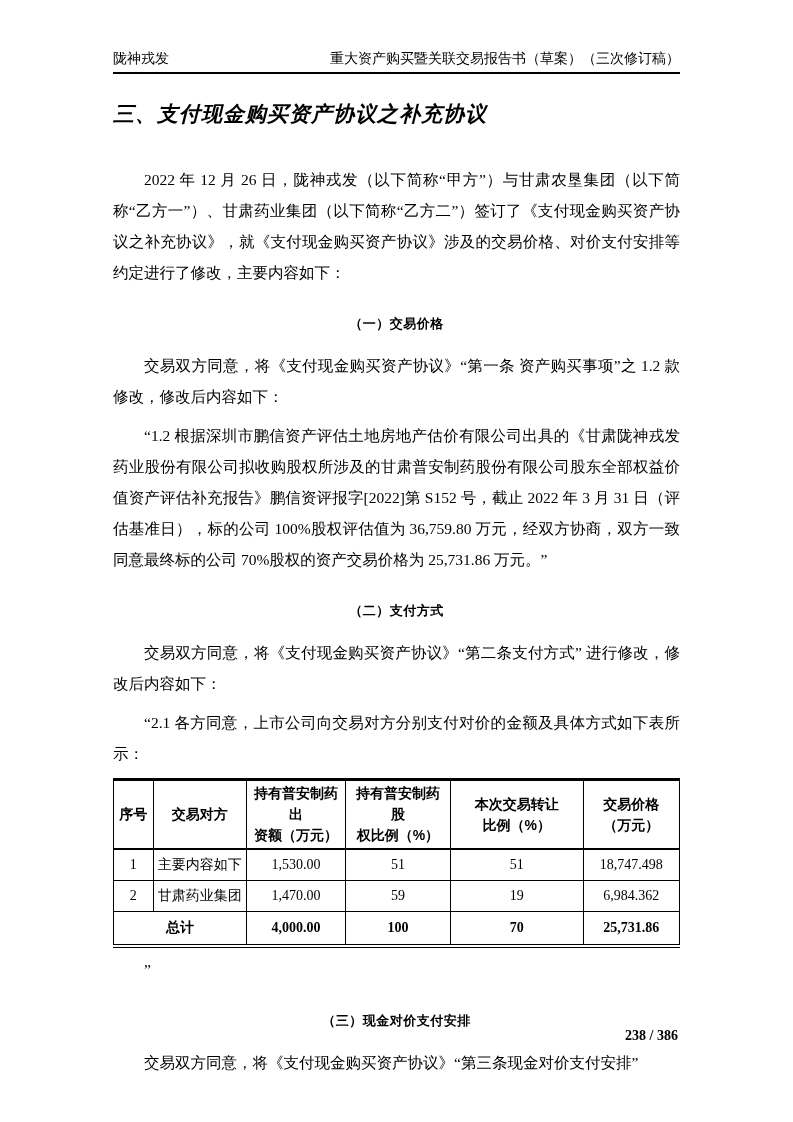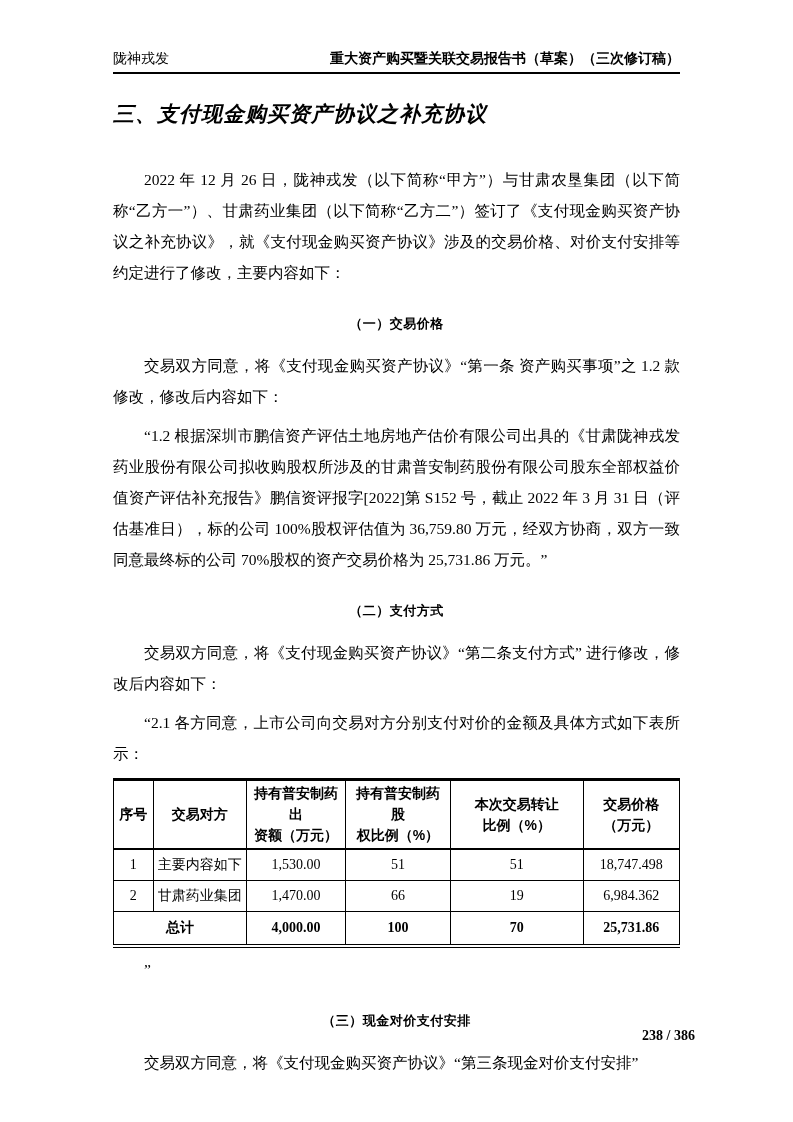--- a/index.html
+++ b/index.html
@@ -18,21 +18,21 @@
   
   .running-head {
     display: flex;
     justify-content: space-between;
     align-items: flex-end;
     font-size: 14px;
     padding-bottom: 4px;
     border-bottom: 2px solid #000;
   }
   .running-head .rh-left { white-space: nowrap; }
-  .running-head .rh-right { white-space: nowrap; font-weight: bold; }
+  .running-head .rh-right { white-space: nowrap; }
 
   .doc-title {
     margin: 26px 0 0 0;
     font-family: "Liberation Sans", "DejaVu Sans", sans-serif;
     font-weight: 700;
     font-size: 21px;
     letter-spacing: 1px;
     color: #000;
     font-style: italic;
   }
@@ -89,21 +89,21 @@
     font-family: Liberation Sans, sans-serif;
   }
   .closing-quote {
     font-size: 15.5px;
     line-height: 31px;
     margin: 6px 0 0 0;
     text-indent: 2em;
   }
   .page-number {
     position: absolute;
-    right: 98px;
+    right: 115px;
     top: 1028px;
     font-size: 14px;
     font-weight: 700;
     font-family: "Liberation Serif", "DejaVu Serif", serif;
   }
 </style>
 </head>
 <body>
 
 <div class="page">
@@ -154,21 +154,21 @@
         <td>主要内容如下</td>
         <td>1,530.00</td>
         <td>51</td>
         <td>51</td>
         <td>18,747.498</td>
       </tr>
       <tr>
         <td>2</td>
         <td>甘肃药业集团</td>
         <td>1,470.00</td>
-        <td>66</td>
+        <td>59</td>
         <td>19</td>
         <td>6,984.362</td>
       </tr>
       <tr class="total-row">
         <td class="total-label" colspan="2">总计</td>
         <td>4,000.00</td>
         <td>100</td>
         <td>70</td>
         <td>25,731.86</td>
       </tr>

